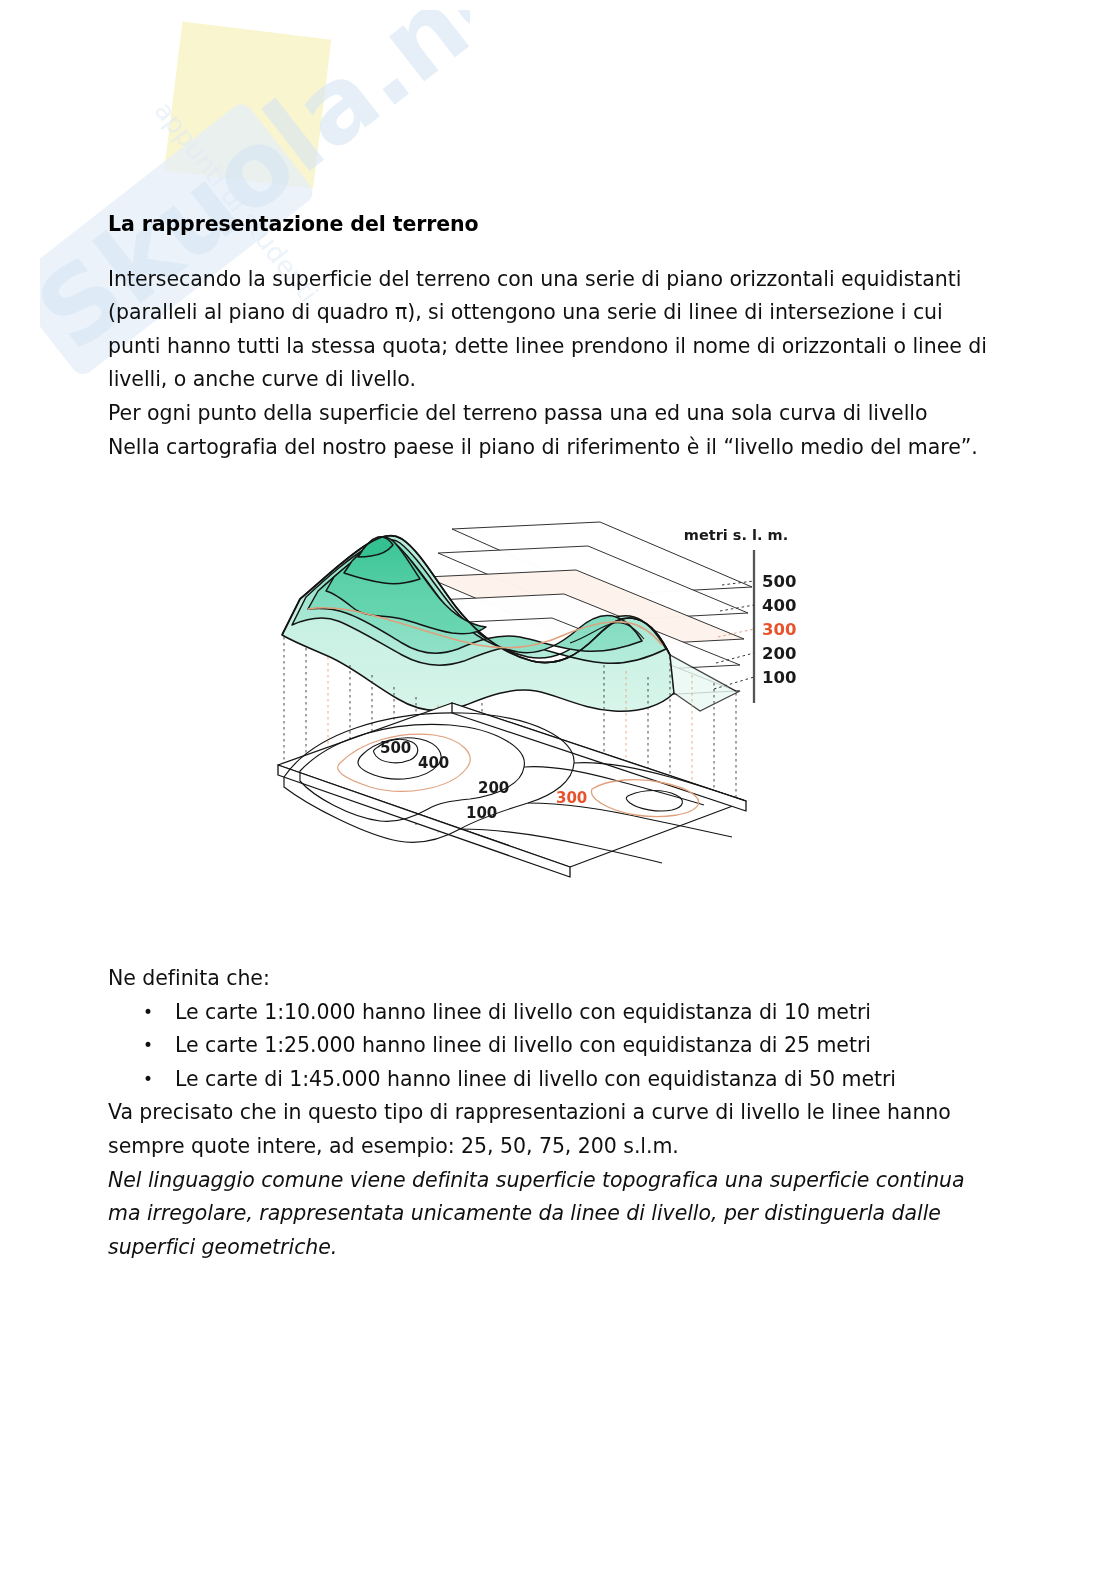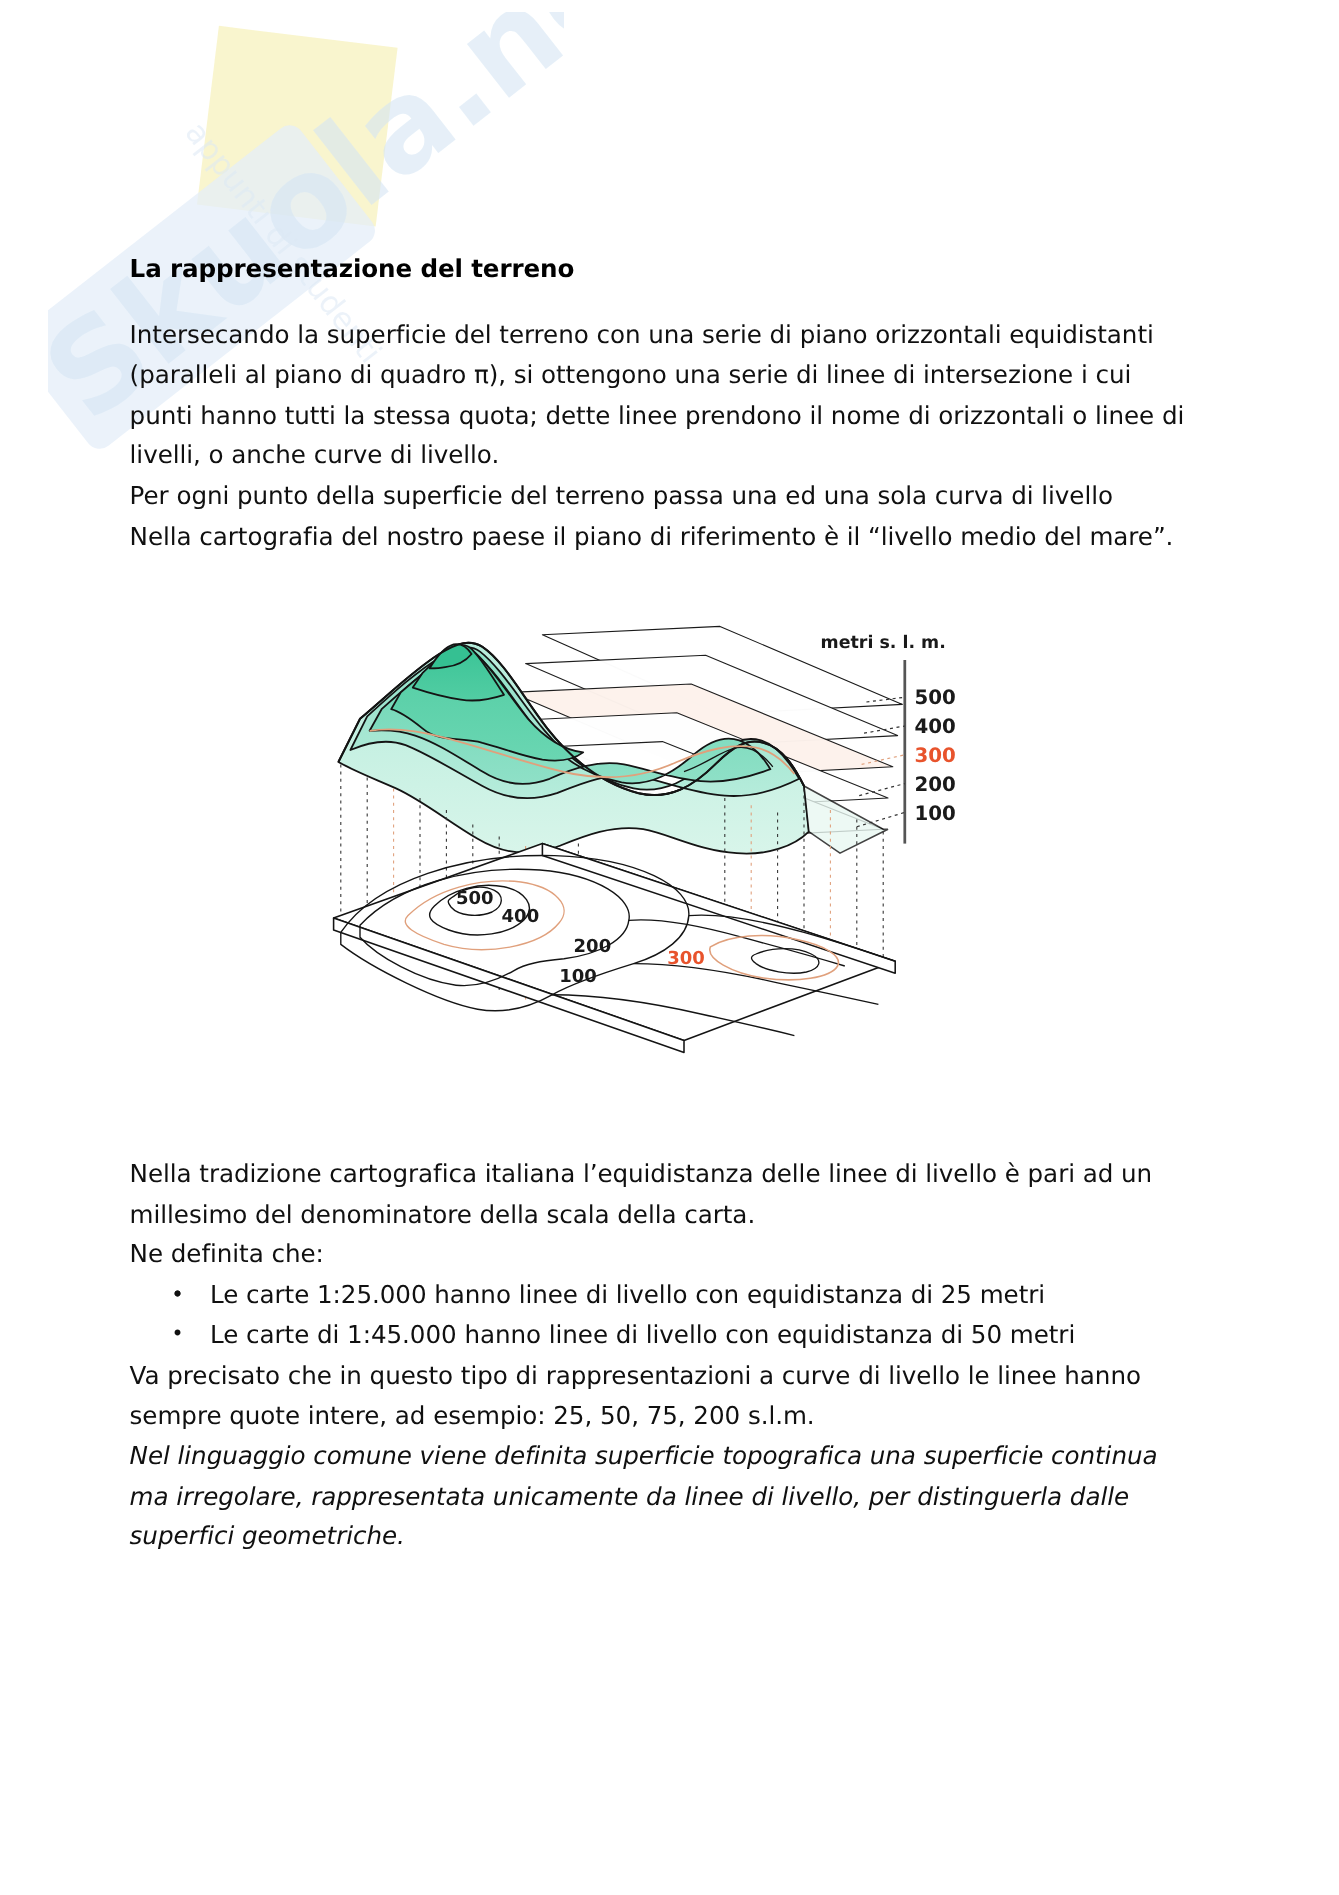--- a/index.html
+++ b/index.html
@@ -309,26 +309,26 @@
   </div>
 
   <div class="content">
     <h1 class="doc-title">La rappresentazione del terreno</h1>
     <p class="para">Intersecando la superficie del terreno con una serie di piano orizzontali equidistanti (paralleli al piano di quadro π), si ottengono una serie di linee di intersezione i cui punti hanno tutti la stessa quota; dette linee prendono il nome di orizzontali o linee di livelli, o anche curve di livello.</p>
     <p class="para">Per ogni punto della superficie del terreno passa una ed una sola curva di livello</p>
     <p class="para">Nella cartografia del nostro paese il piano di riferimento è il “livello medio del mare”.</p>
   </div>
 
   <div class="content" style="top:920px;">
-    <p class="para">Nella tradizione cartografica italiana l’equidistanza delle linee di livello è pari ad un millesimo del denominatore della scala della carta.</p>
     <p class="para">Ne definita che:</p>
 
     <ul class="bullets">
       <li>
         <span class="bullet-dot">•</span>
+        <span>Le carte 1:10.000 hanno linee di livello con equidistanza di 10 metri</span>
       </li>
       <li>
         <span class="bullet-dot">•</span>
         <span>Le carte 1:25.000 hanno linee di livello con equidistanza di 25 metri</span>
       </li>
       <li>
         <span class="bullet-dot">•</span>
         <span>Le carte di 1:45.000 hanno linee di livello con equidistanza di 50 metri</span>
       </li>
     </ul>

